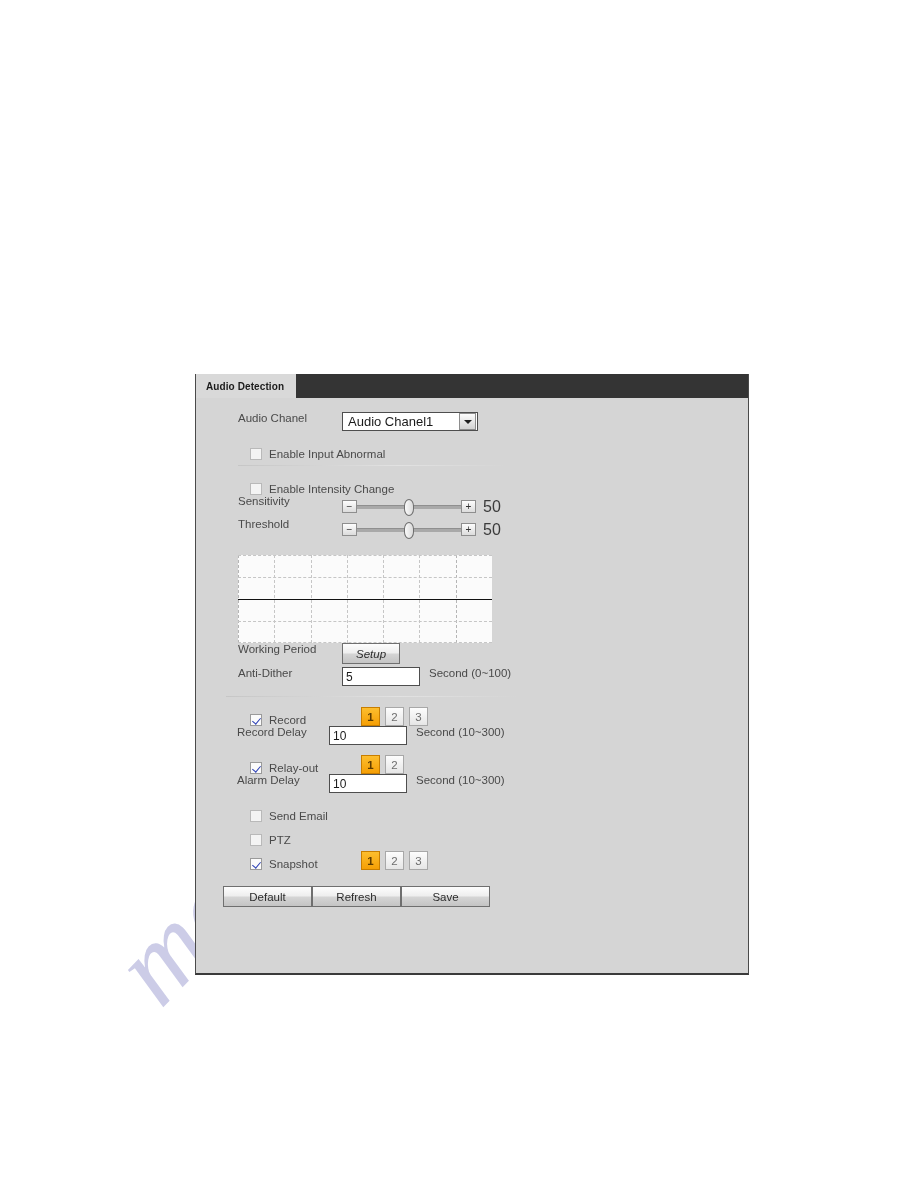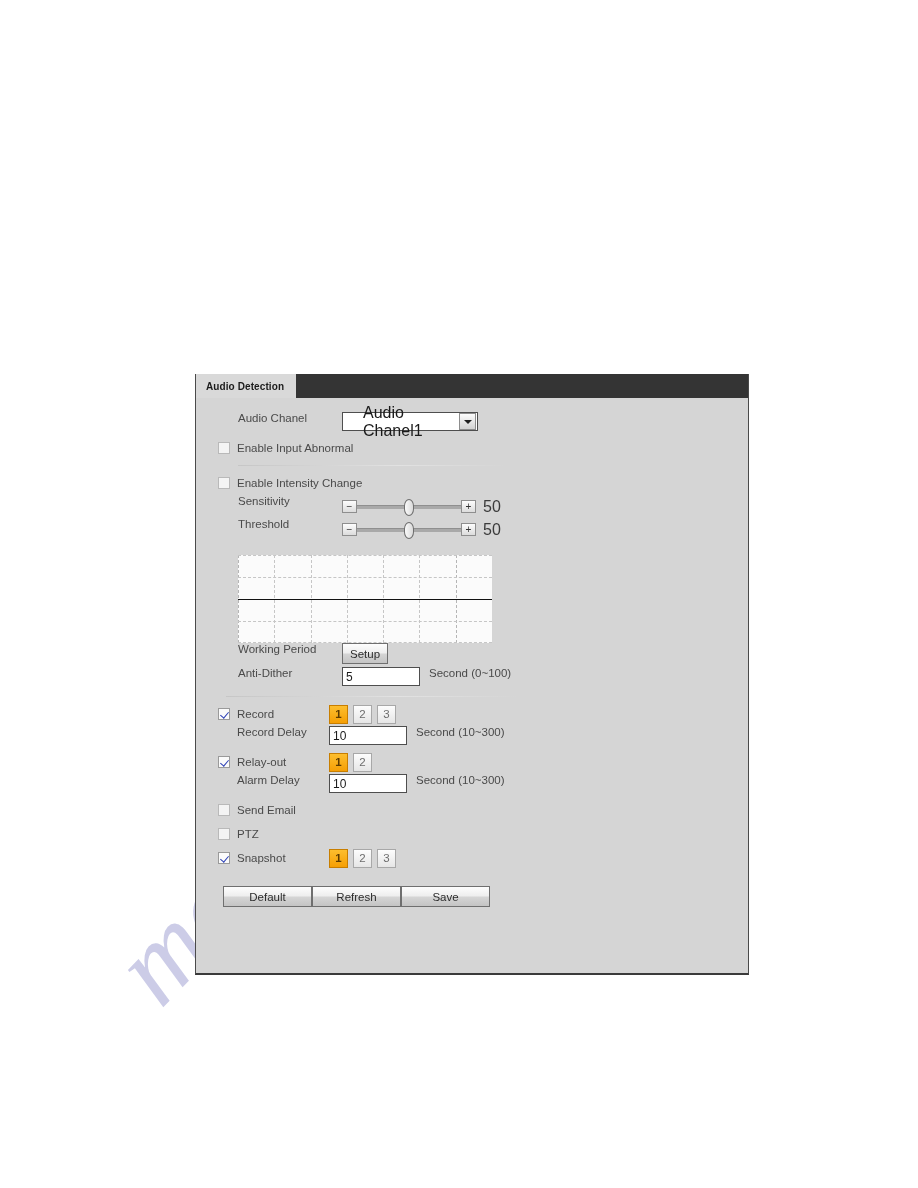--- a/index.html
+++ b/index.html
@@ -93,23 +93,24 @@
     width: 104px;
     flex: 0 0 104px;
     color: #4a4a4a;
     font-size: 11.5px;
     white-space: nowrap;
   }
 
   
   .cbrow {
     display: flex;
-    align-items: center;
+    align-items: flex-end;
     height: 24px;
     padding-left: 22px;
+    margin-left: 32px;
   }
   .cb {
     width: 12px; height: 12px;
     box-sizing: border-box;
     background: #f4f4f4;
     border: 1px solid #b9b9b9;
     margin-right: 7px;
     position: relative;
     flex: 0 0 12px;
   }
@@ -139,22 +140,22 @@
   .sel {
     width: 136px; height: 19px;
     background: #ffffff;
     border: 1px solid #4e4e4e;
     box-sizing: border-box;
     display: flex;
     align-items: center;
     position: relative;
   }
   .sel-value {
-    padding-left: 20px;
-    font-size: 16px;
+    padding-left: 5px;
+    font-size: 13px;
     color: #1a1a1a;
     flex: 1;
   }
   .sel-arrow {
     width: 17px; height: 17px;
     margin-right: 1px;
     background: linear-gradient(#fcfcfc, #d2d2d2);
     border: 1px solid #8d8d8d;
     box-sizing: border-box;
     display: flex; align-items: center; justify-content: center;
@@ -267,21 +268,21 @@
     background: linear-gradient(#fdfdfd 0%, #efefef 45%, #d4d4d4 55%, #c4c4c4 100%);
     border: 1px solid #6f6f6f;
     box-sizing: border-box;
     font-size: 11.5px;
     color: #2d2d2d;
     display: flex;
     align-items: center;
     justify-content: center;
     font-family: "Liberation Sans", sans-serif;
   }
-  #setup-button { width: 46px; height: 21px; }
+  #setup-button { width: 58px; height: 21px; font-style: italic; }
 
   
   .numrow { display: flex; align-items: center; }
   .num {
     width: 19px; height: 19px;
     box-sizing: border-box;
     margin-right: 5px;
     display: flex; align-items: center; justify-content: center;
     font-size: 11.5px;
     border: 1px solid #a8a8a8;

